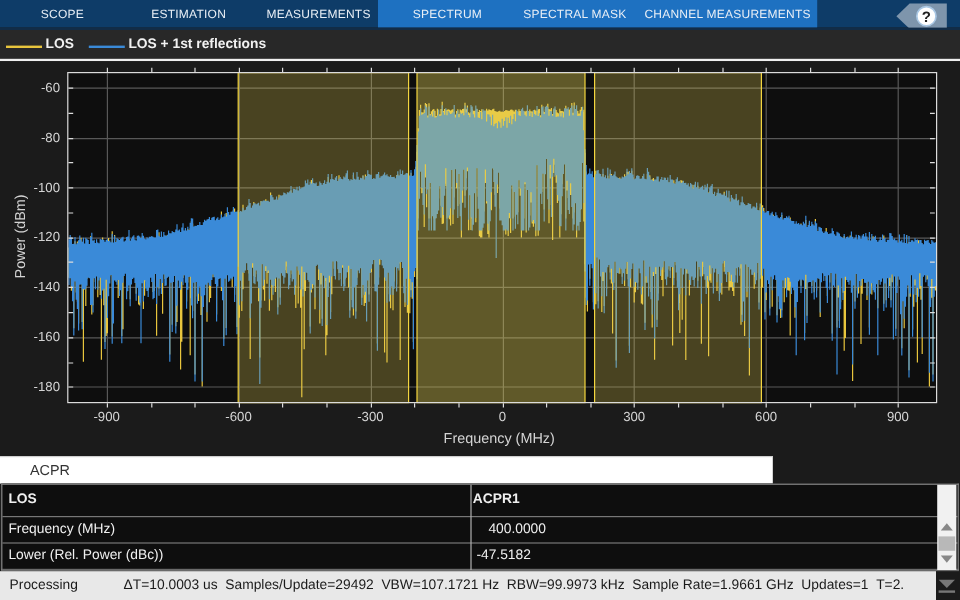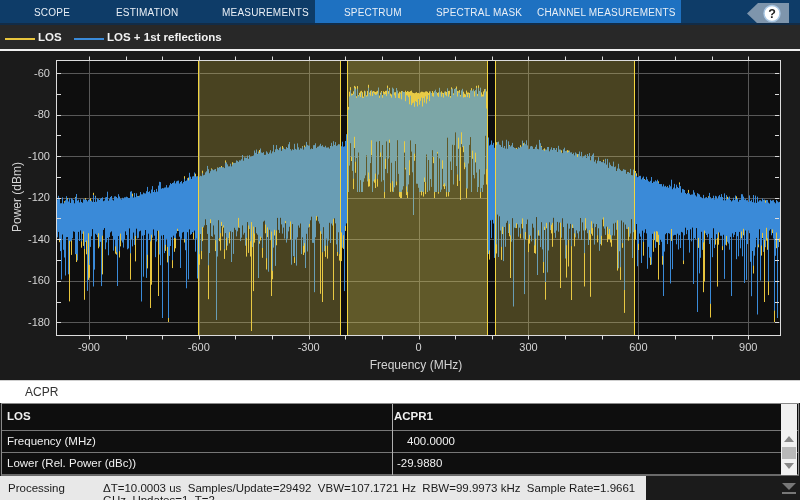--- a/index.html
+++ b/index.html
@@ -1,50 +1,50 @@
 <!DOCTYPE html>
 <html><head><meta charset="utf-8">
 <style>
 * { margin:0; padding:0; box-sizing:border-box; }
 body { font-family:"Liberation Sans", sans-serif; width:800px; height:500px; overflow:hidden; background:#1b1b1b; }
-#app { position:relative; width:800px; height:500px; }
+#app { position:relative; width:800px; height:500px;text-align:center; }
 .abs { position:absolute; }
 
 #tabbar { left:0; top:0; width:800px; height:23px; background:#0e3c68; }
 #tabblue { left:315px; top:0; width:366px; height:23px; background:#1e71c1; }
 .tab { position:absolute; top:0; height:23px; line-height:25px; color:#e9eff6; font-size:10px; letter-spacing:0.2px; }
 #tabline { left:0; top:23px; width:800px; height:2px; background:#122c47; }
 
 #legend { left:0; top:25px; width:800px; height:24px; background:#282828; }
 .legline { position:absolute; top:13px; height:2px; width:30px; }
 .legtxt { position:absolute; top:6px; color:#f2f2f2; font-size:11.5px; font-weight:bold; }
 #wsep { left:0; top:49px; width:800px; height:2px; background:#f0f0f0; }
 
 #plotpanel { left:0; top:51px; width:800px; height:329px; background:#1b1b1b; }
 
-#acprbar { left:0; top:380px; width:800px; height:23px; background:#ffffff; border-top:1px solid #cfcfcf; }
+#acprbar { left:0; top:380px; width:644px; height:23px; background:#ffffff; border-top:1px solid #cfcfcf; }
 #acprbar span { position:absolute; left:25px; top:4px; color:#333; font-size:12px; }
 #tablewrap { left:1px; top:403px; width:798px; height:73px; background:#0e0e0e; border:1px solid #8a8a8a; border-bottom:2px solid #6a6a6a; }
 .trow { position:absolute; left:0; width:100%; color:#f0f0f0; font-size:11.5px; }
 .cdiv { position:absolute; left:390px; top:0; width:1px; height:71px; background:#b0b0b0; }
 .rb { position:absolute; left:0; width:100%; height:1px; background:#777; }
 
 #sbar { left:781px; top:404px; width:16px; height:71px; background:#f1f1f1; }
 #sthumb { position:absolute; left:1px; top:43px; width:14px; height:12px; background:#b8b8b8; }
 .sarr { position:absolute; left:3px; width:0; height:0; border-left:5px solid transparent; border-right:5px solid transparent; }
 
-#status { left:0; top:476px; width:646px; height:24px; background:#e8e8e8; color:#1a1a1a; font-size:11.5px; }
+#status { left:0; top:476px; width:780px; height:24px; background:#e8e8e8; color:#1a1a1a; font-size:11.5px; }
 #status span { position:absolute; top:6px; }
 </style></head>
 <body>
 <div id="app">
 <div id="tabbar" class="abs"></div>
 <div id="tabblue" class="abs"></div>
 <span class="tab" style="left:34px">SCOPE</span>
-<span class="tab" style="left:116px">ESTIMATION</span>
+<span class="tab" style="left:126px">ESTIMATION</span>
 <span class="tab" style="left:222px">MEASUREMENTS</span>
 <span class="tab" style="left:344px">SPECTRUM</span>
 <span class="tab" style="left:537px">CHANNEL MEASUREMENTS</span>
 <span class="tab" style="left:436px">SPECTRAL MASK</span>
 <svg class="abs" style="left:745px;top:2px" width="46" height="22">
 <polygon points="2,11.5 13,1 44,1 44,22 13,22" fill="#7e95ac"></polygon>
 <circle cx="27" cy="11.5" r="8" fill="#ffffff" stroke="#a9c7e4" stroke-width="1.4"></circle>
 <text x="27" y="16" font-family="Liberation Sans, sans-serif" font-size="12.5px" font-weight="bold" fill="#222" text-anchor="middle">?</text>
 </svg>
 <div id="tabline" class="abs"></div>
@@ -96,21 +96,21 @@
         <span style="position:absolute;left:392px">ACPR1</span>
       </div>
   <div class="rb" style="top:26px"></div>
   <div class="trow" style="top:31px">
         <span style="position:absolute;left:5px">Frequency (MHz)</span>
         <span style="position:absolute;left:405px">400.0000</span>
       </div>
   <div class="rb" style="top:48px"></div>
   <div class="trow" style="top:53px">
         <span style="position:absolute;left:5px">Lower (Rel. Power (dBc))</span>
-        <span style="position:absolute;left:395px">-29.9880</span>
+        <span style="position:absolute;left:395px">-47.5182</span>
       </div>
   <div class="cdiv"></div>
 </div>
 <div id="sbar" class="abs">
   <div class="sarr" style="top:32px;border-bottom:6px solid #888"></div>
   <div id="sthumb"></div>
   <div class="sarr" style="top:59px;border-top:6px solid #888"></div>
 </div>
 <div id="status" class="abs">
   <span style="left:8px">Processing</span>

